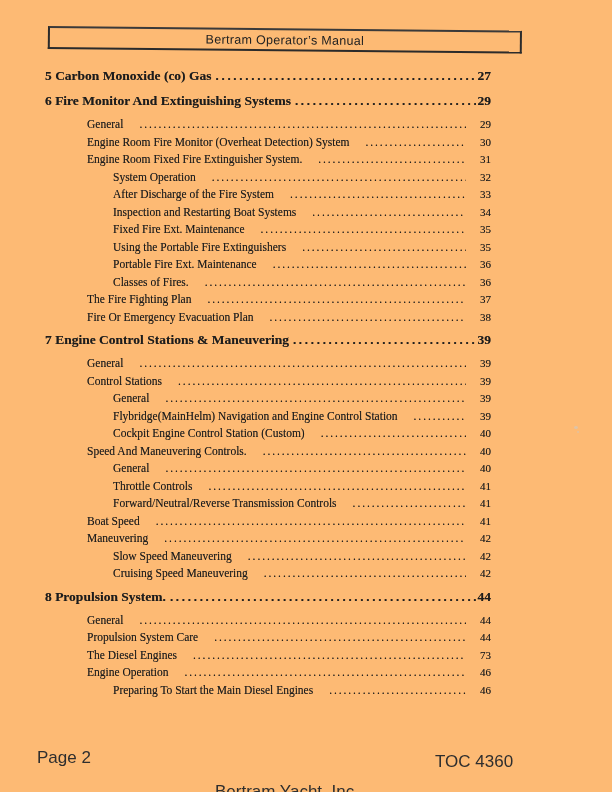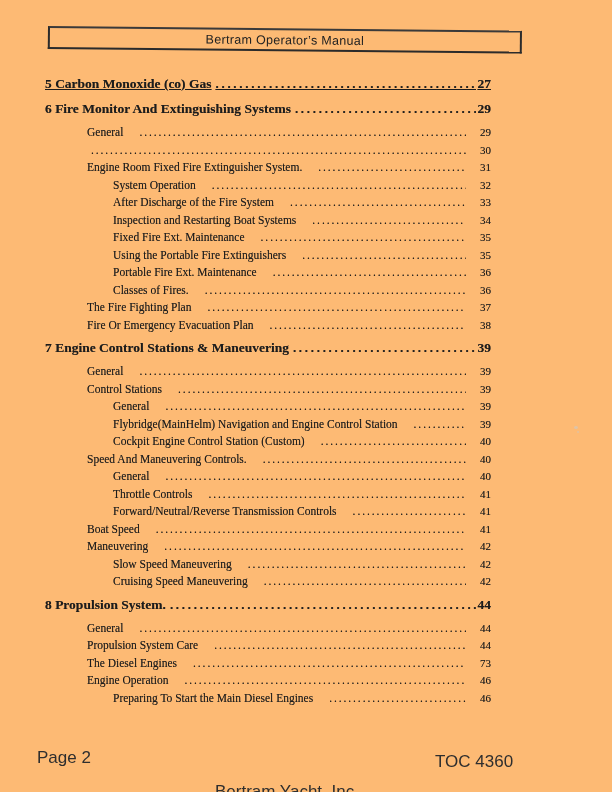--- a/index.html
+++ b/index.html
@@ -53,21 +53,21 @@
   .toc-page { flex: none; padding-left: 2px; }
   .level-0 {
     font-weight: bold;
     font-size: 13.5px;
     height: 18px;
     margin-top: 4px;
     margin-bottom: 7px;
   }
   .level-0 .toc-dots { letter-spacing: 2.7px; font-size: 13px; }
   .level-0 .toc-page { font-size: 13.5px; }
-  .toc > .level-0:first-child { margin-top: 16px; text-decoration: underline; }
+  .toc > .level-0:first-child { margin-top: 8px; }
   .level-1, .level-2 { font-size: 11.5px; gap: 12px; }
   .level-1 .toc-page, .level-2 .toc-page { font-size: 11px; }
   .level-1 { padding-left: 42px; }
   .level-2 { padding-left: 68px; }
   
   .footer span {
     position: absolute;
     font-family: "Liberation Sans", sans-serif;
     font-size: 17px;
     color: #2e2e2e;
@@ -104,20 +104,21 @@
     <span class="toc-label">6 Fire Monitor And Extinguishing Systems</span>
     <span class="toc-dots">................................................................................................................................................................</span>
     <span class="toc-page">29</span>
   </div>
       <div class="toc-row level-1">
     <span class="toc-label">General</span>
     <span class="toc-dots">................................................................................................................................................................</span>
     <span class="toc-page">29</span>
   </div>
       <div class="toc-row level-1">
+    <span class="toc-label">Engine Room Fire Monitor (Overheat Detection) System</span>
     <span class="toc-dots">................................................................................................................................................................</span>
     <span class="toc-page">30</span>
   </div>
       <div class="toc-row level-1">
     <span class="toc-label">Engine Room Fixed Fire Extinguisher System.</span>
     <span class="toc-dots">................................................................................................................................................................</span>
     <span class="toc-page">31</span>
   </div>
       <div class="toc-row level-2">
     <span class="toc-label">System Operation</span>

